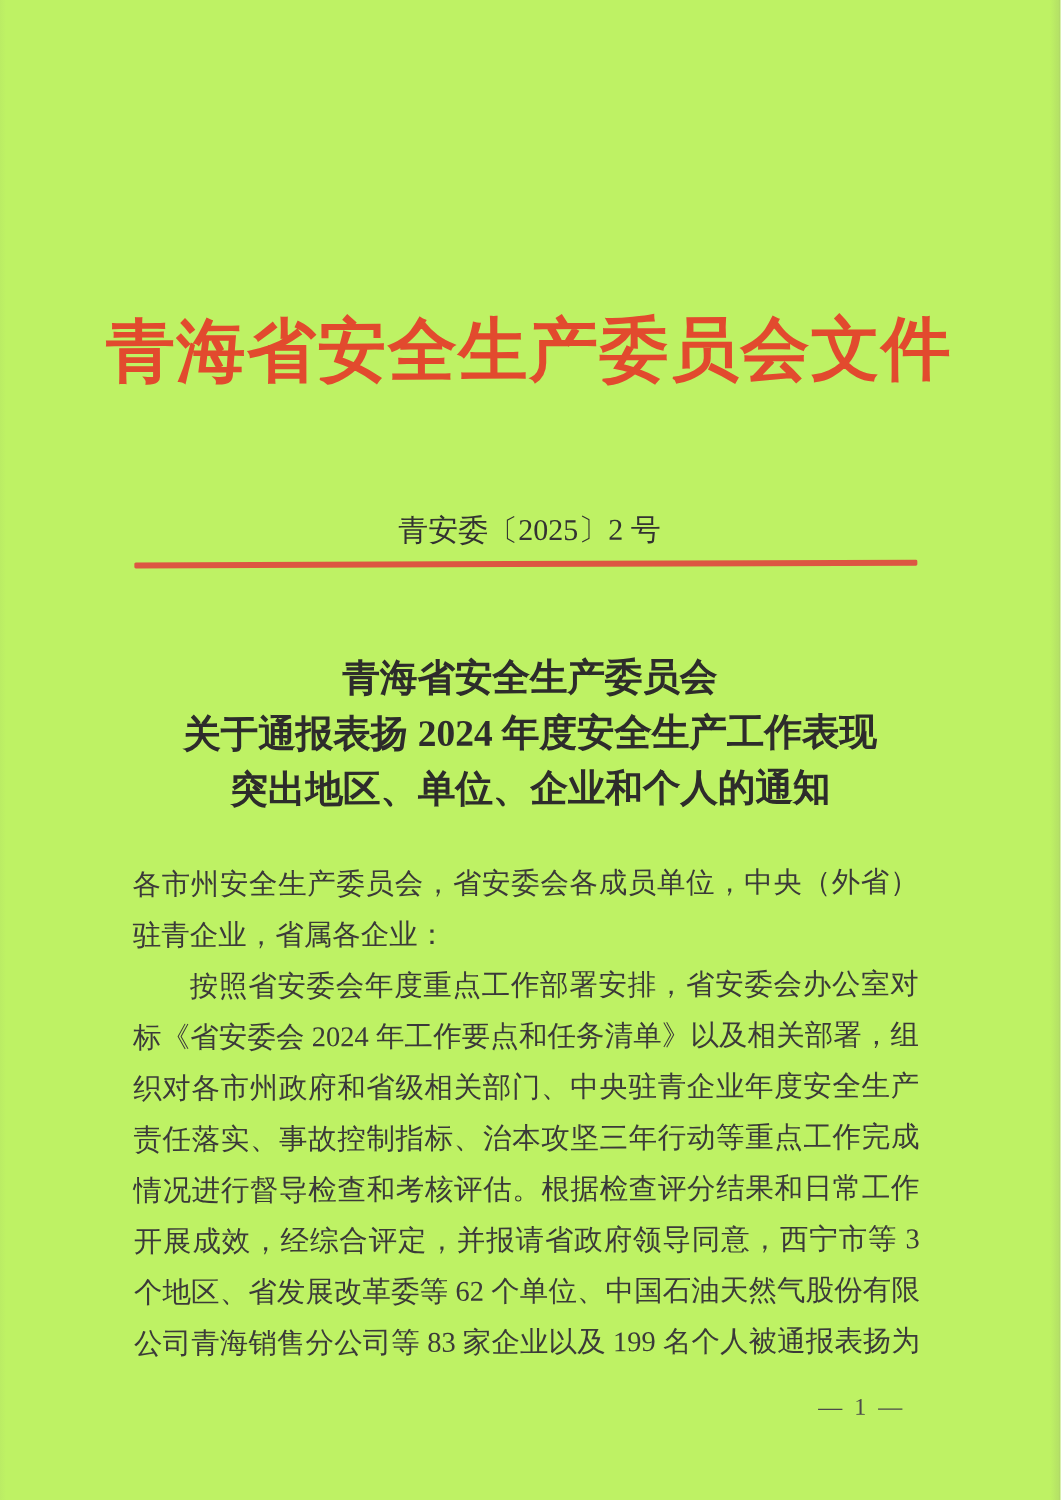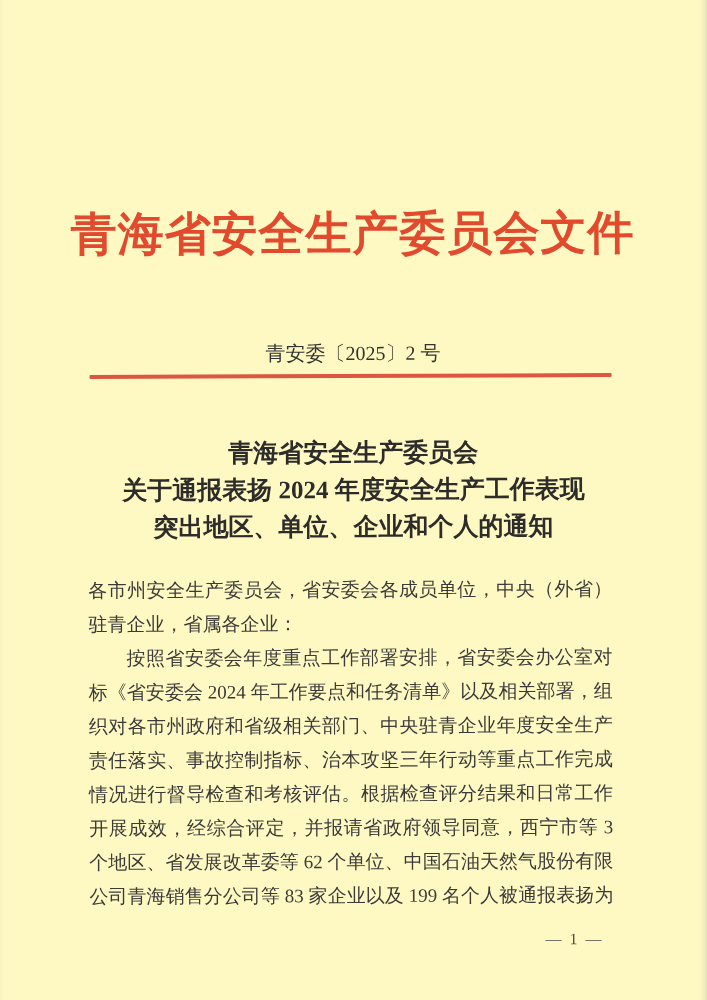--- a/index.html
+++ b/index.html
@@ -5,21 +5,21 @@
   html, body {
     margin: 0;
     padding: 0;
     background: #f4f4f2;
   }
   .page {
     position: relative;
     width: 707px;
     height: 1000px;
     margin: 0 auto;
-    background: #fef9c3;
+    background: #bef264;
     overflow: hidden;
     font-family: "Liberation Serif", "DejaVu Serif", serif;
   }
   
   .page-edge-right {
     position: absolute;
     top: 0; right: 0;
     width: 7px; height: 100%;
     background: linear-gradient(to right, rgba(0,0,0,0), rgba(120,120,115,0.14));
     border-right: 1px solid rgba(120,120,115,0.18);

